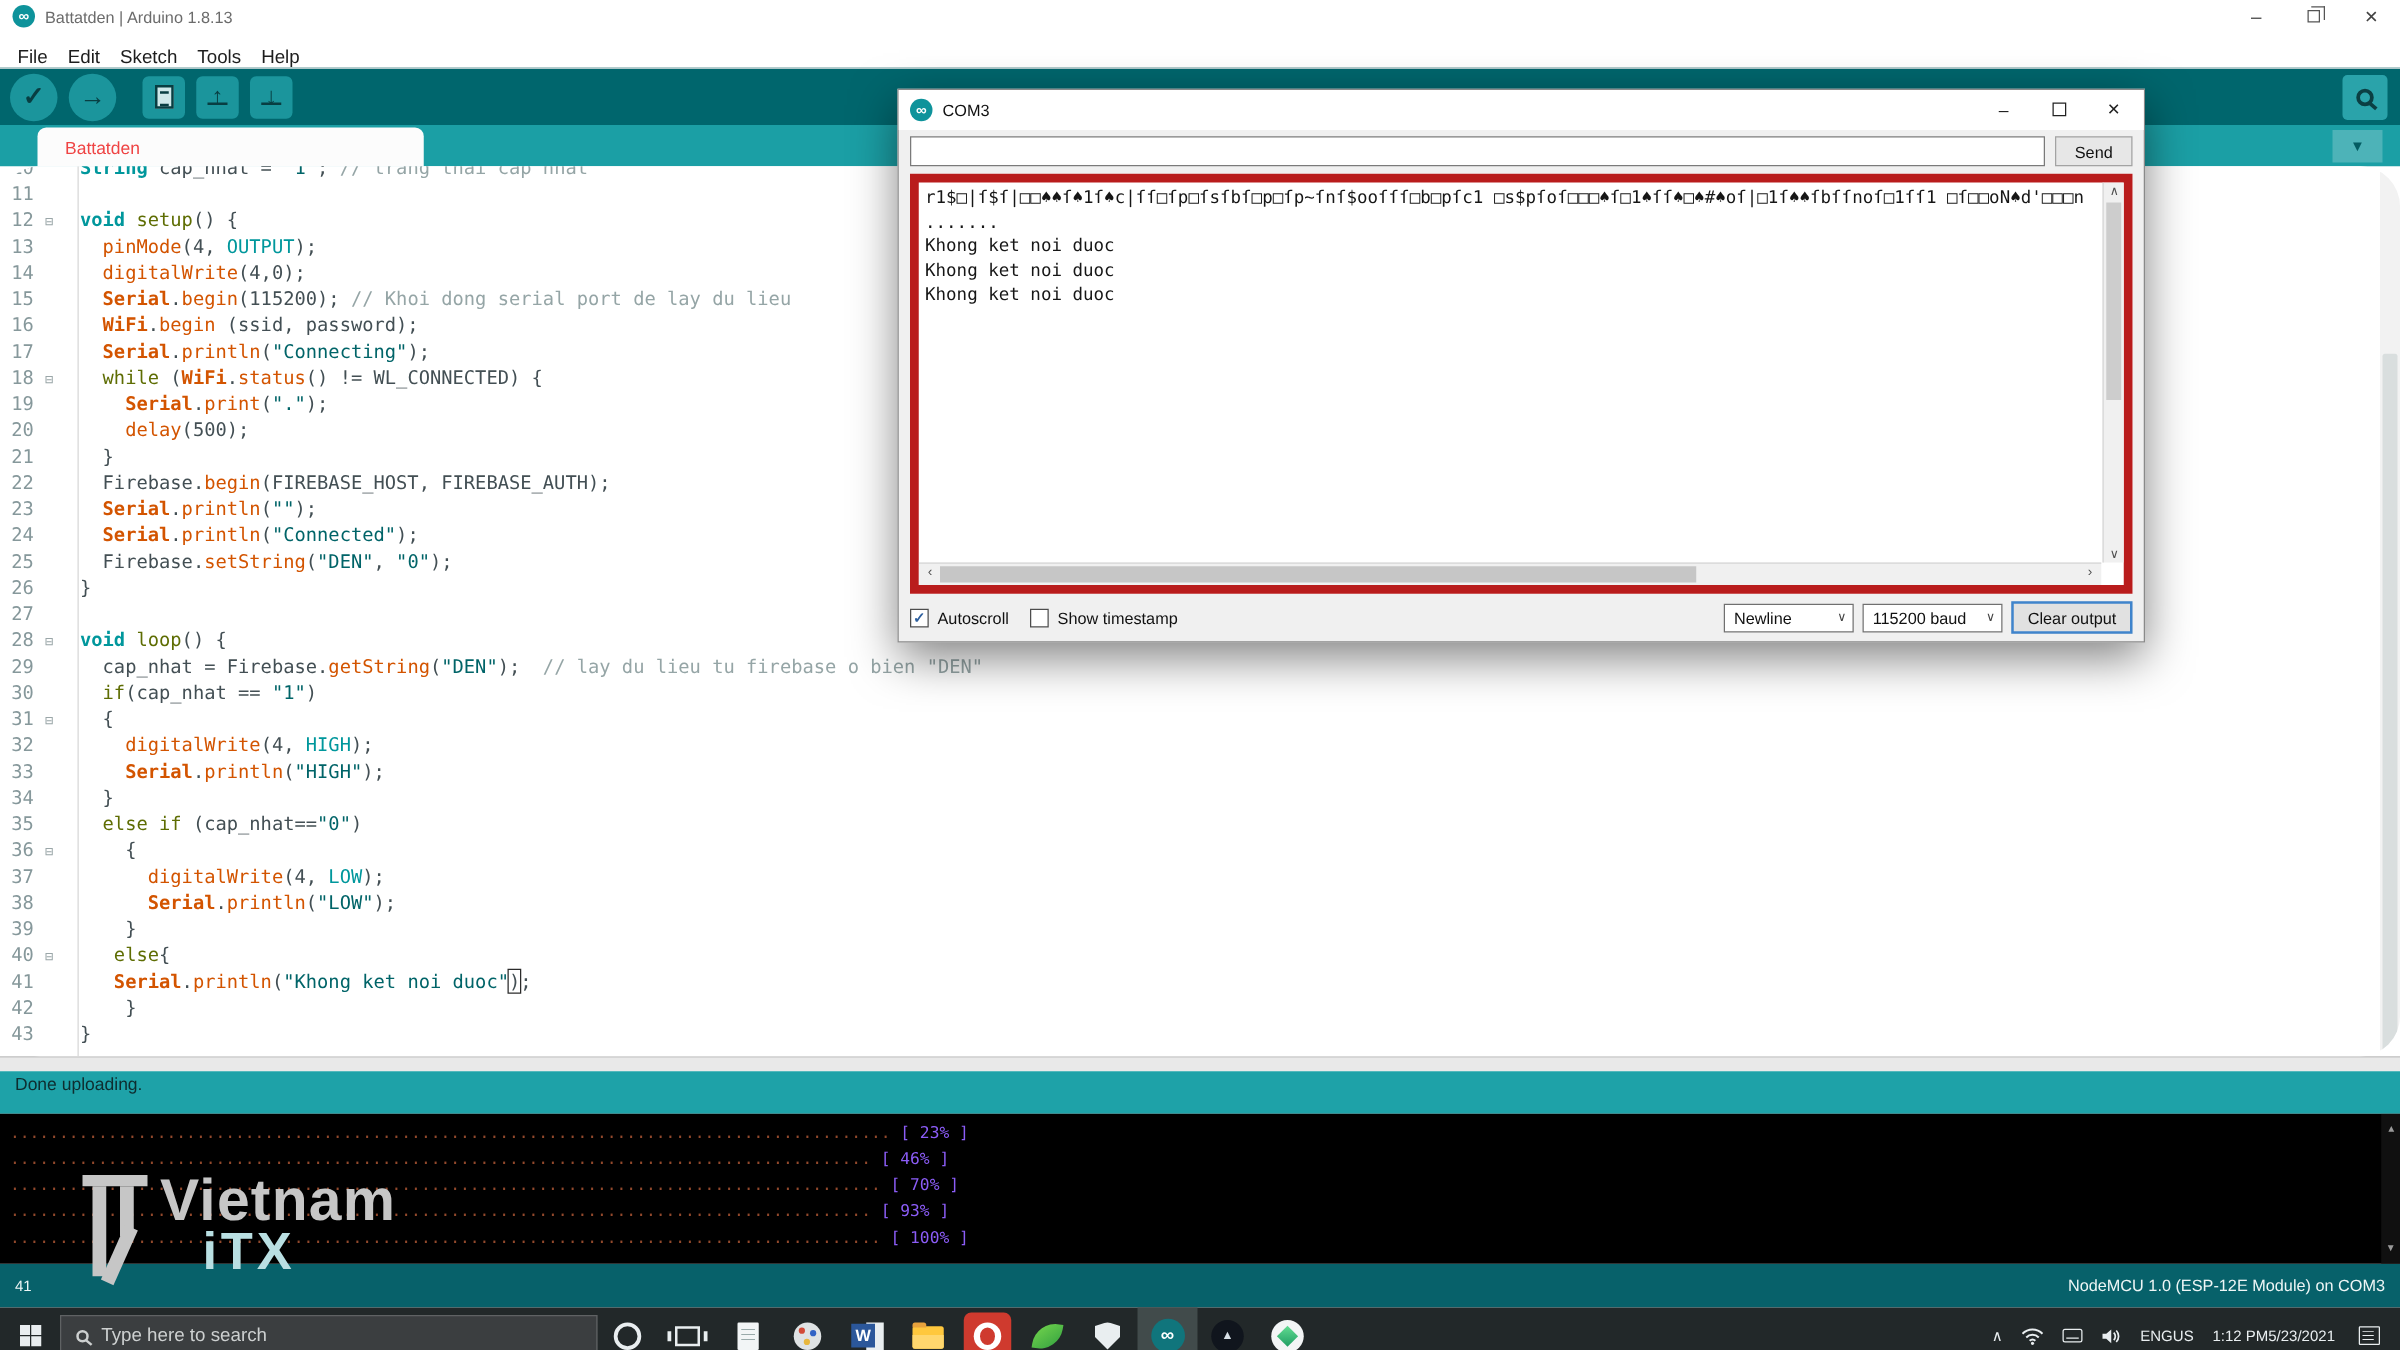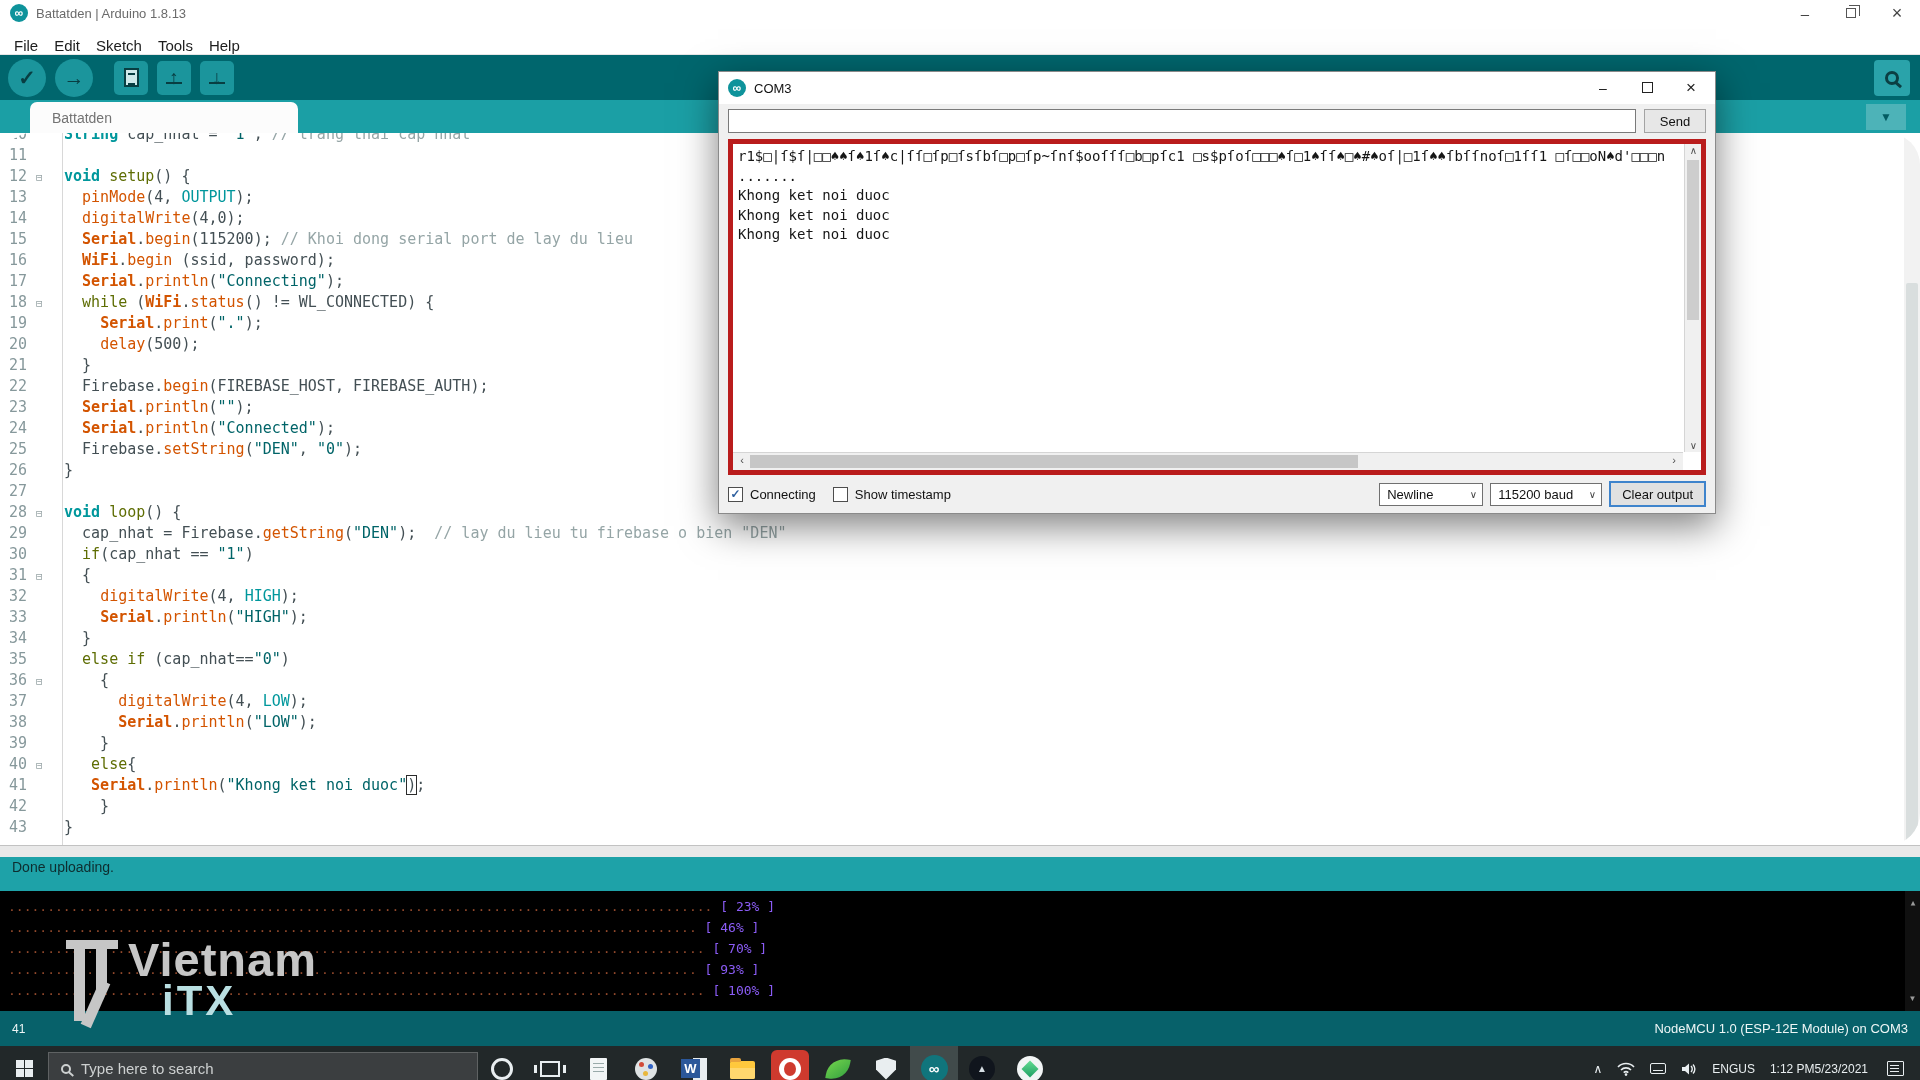--- a/index.html
+++ b/index.html
@@ -26,21 +26,21 @@
   .tbtn.square { width:34px; height:34px; border-radius:5px; font-size:19px; font-weight:bold; flex-direction:column; }
   .sheet-glyph { width:15px; height:19px; border:2px solid #083e42; background:#cfe9ea; position:relative; }
   .sheet-glyph::after { content:""; position:absolute; left:2px; top:3px; width:7px; height:8px; border-top:2px solid #083e42; border-bottom:2px solid #083e42; }
   .tray-bar { width:16px; height:2px; background:#083e42; margin-top:-3px; }
   .serial-btn { position:absolute; right:10px; top:5px; width:36px; height:36px; border-radius:4px; background:#2aa3aa; display:flex; align-items:center; justify-content:center; }
   .mag-glyph { width:14px; height:14px; border:3px solid #0b3f43; border-radius:50%; position:relative; }
   .mag-glyph::after { content:""; position:absolute; right:-6px; bottom:-4px; width:8px; height:3px; background:#0b3f43; transform:rotate(40deg); }
 
   
   .tabbar { height:33px; background:#1b9fa5; position:relative; }
-  .tab { position:absolute; left:30px; bottom:0; width:268px; height:31px; background:#fcfcfc; border-radius:7px 7px 0 0; display:flex; align-items:center; padding-left:22px; font-size:14px; color:#737373; }
+  .tab { position:absolute; left:30px; bottom:0; width:309px; height:31px; background:#fcfcfc; border-radius:7px 7px 0 0; display:flex; align-items:center; padding-left:22px; font-size:14px; color:#ef4444; }
   .tab-dd { position:absolute; right:14px; top:4px; width:40px; height:26px; background:#4db3b8; color:#035c62; font-size:12px; display:flex; align-items:center; justify-content:center; }
 
   
   .editor { position:relative; height:712px; background:#fff; overflow:hidden; font-family:"DejaVu Sans Mono",monospace; font-size:15px; line-height:21px;border-radius:32px; }
   .gutter-line { position:absolute; left:62px; top:0; bottom:0; width:0; border-left:1px solid #d8d8d8; }
   .code { position:absolute; top:-9px; left:0; right:16px; }
   .cline { height:21px; display:flex; white-space:pre; }
   .ln { width:36px; padding-left:9px; color:#86989b; flex:none; }
   .fold { width:18px; color:#9aa6a8; font-size:11px; flex:none; padding-top:1px; }
   .src { padding-left:10px; white-space:pre; }
@@ -118,21 +118,21 @@
   
   .serialwin { position:absolute; left:718px; top:71px; width:998px; height:443px; background:#f0f0f0; border:1px solid #8a8a8a; box-shadow:0 12px 36px rgba(0,0,0,.5); display:flex; flex-direction:column; z-index:50; }
   .sw-titlebar { height:32px; background:#fff; display:flex; align-items:center; gap:8px; padding-left:9px; position:relative; flex:none; }
   .sw-title { font-size:13px; color:#111; }
   .sw-controls { position:absolute; right:2px; top:0; height:32px; display:flex; align-items:center; }
   .sw-btn { width:44px; text-align:center; color:#222; font-size:14px; }
   .max-glyph { width:11px; height:11px; border:1px solid #222; display:inline-block; }
   .sw-sendrow { display:flex; gap:8px; padding:5px 9px 2px 9px; flex:none; }
   .sw-input { flex:1; height:24px; border:1px solid #7a7a7a; background:#fff; font-size:13px; padding:0 5px; font-family:"Liberation Sans",sans-serif; }
   .sw-send { width:62px; height:24px; background:#e7e7e7; border:1px solid #a3a3a3; font-size:13px; color:#111; display:flex; align-items:center; justify-content:center; }
-  .sw-output { flex:1; margin:4px 9px 0 9px; background:#fff; border:5px solid #b91c1c; position:relative; overflow:hidden; }
+  .sw-output { flex:1; margin:4px 9px 0 9px; background:#fff; border:7px solid #b91c1c; position:relative; overflow:hidden; }
   .so-text { position:absolute; left:1px; top:1px; right:19px; bottom:19px; overflow:hidden; font-family:"DejaVu Sans Mono",monospace; font-size:14px; line-height:19.5px; color:#161616; padding:2px 0 0 4px; }
   .so-line { white-space:pre; }
   .so-vsb { position:absolute; right:0; top:0; bottom:18px; width:17px; background:#f0f0f0; border-left:1px solid #d5d5d5; }
   .so-vsb .arr { position:absolute; left:0; width:17px; text-align:center; font-size:10px; color:#4f4f4f; }
   .so-vsb .thumb { position:absolute; left:2px; right:2px; top:16px; height:52%; background:#cdcdcd; }
   .so-hsb { position:absolute; left:0; right:18px; bottom:0; height:18px; background:#f0f0f0; border-top:1px solid #d5d5d5; }
   .so-hsb .arr { position:absolute; top:1px; width:16px; text-align:center; font-size:11px; color:#4f4f4f; }
   .so-hsb .thumb { position:absolute; top:2px; bottom:2px; left:17px; width:64%; background:#c6c6c6; }
   .sw-controlsrow { height:38px; flex:none; display:flex; align-items:center; padding:0 9px; gap:7px; }
   .chk { width:15px; height:15px; background:#fff; border:1px solid #4d4d4d; display:flex; align-items:center; justify-content:center; font-size:12px; font-weight:bold; color:#2d5f9e; flex:none; }
@@ -417,21 +417,21 @@
       <div class="so-hsb">
         <span class="arr" style="left:1px;">‹</span>
         <div class="thumb"></div>
         <span class="arr" style="right:1px;">›</span>
       </div>
     </div>
     <div class="sw-controlsrow">
       <span class="chk">
           <span>✓</span>
         </span>
-      <span class="chk-label">Connecting</span>
+      <span class="chk-label">Autoscroll</span>
       <span class="chk"></span>
       <span class="chk-label">Show timestamp</span>
       <span class="sw-spacer"></span>
       <div class="sw-select sel-lineend">
         <span>Newline</span>
           <span class="chev">∨</span>
       </div>
       <div class="sw-select sel-baud">
         <span>115200 baud</span>
           <span class="chev">∨</span>

